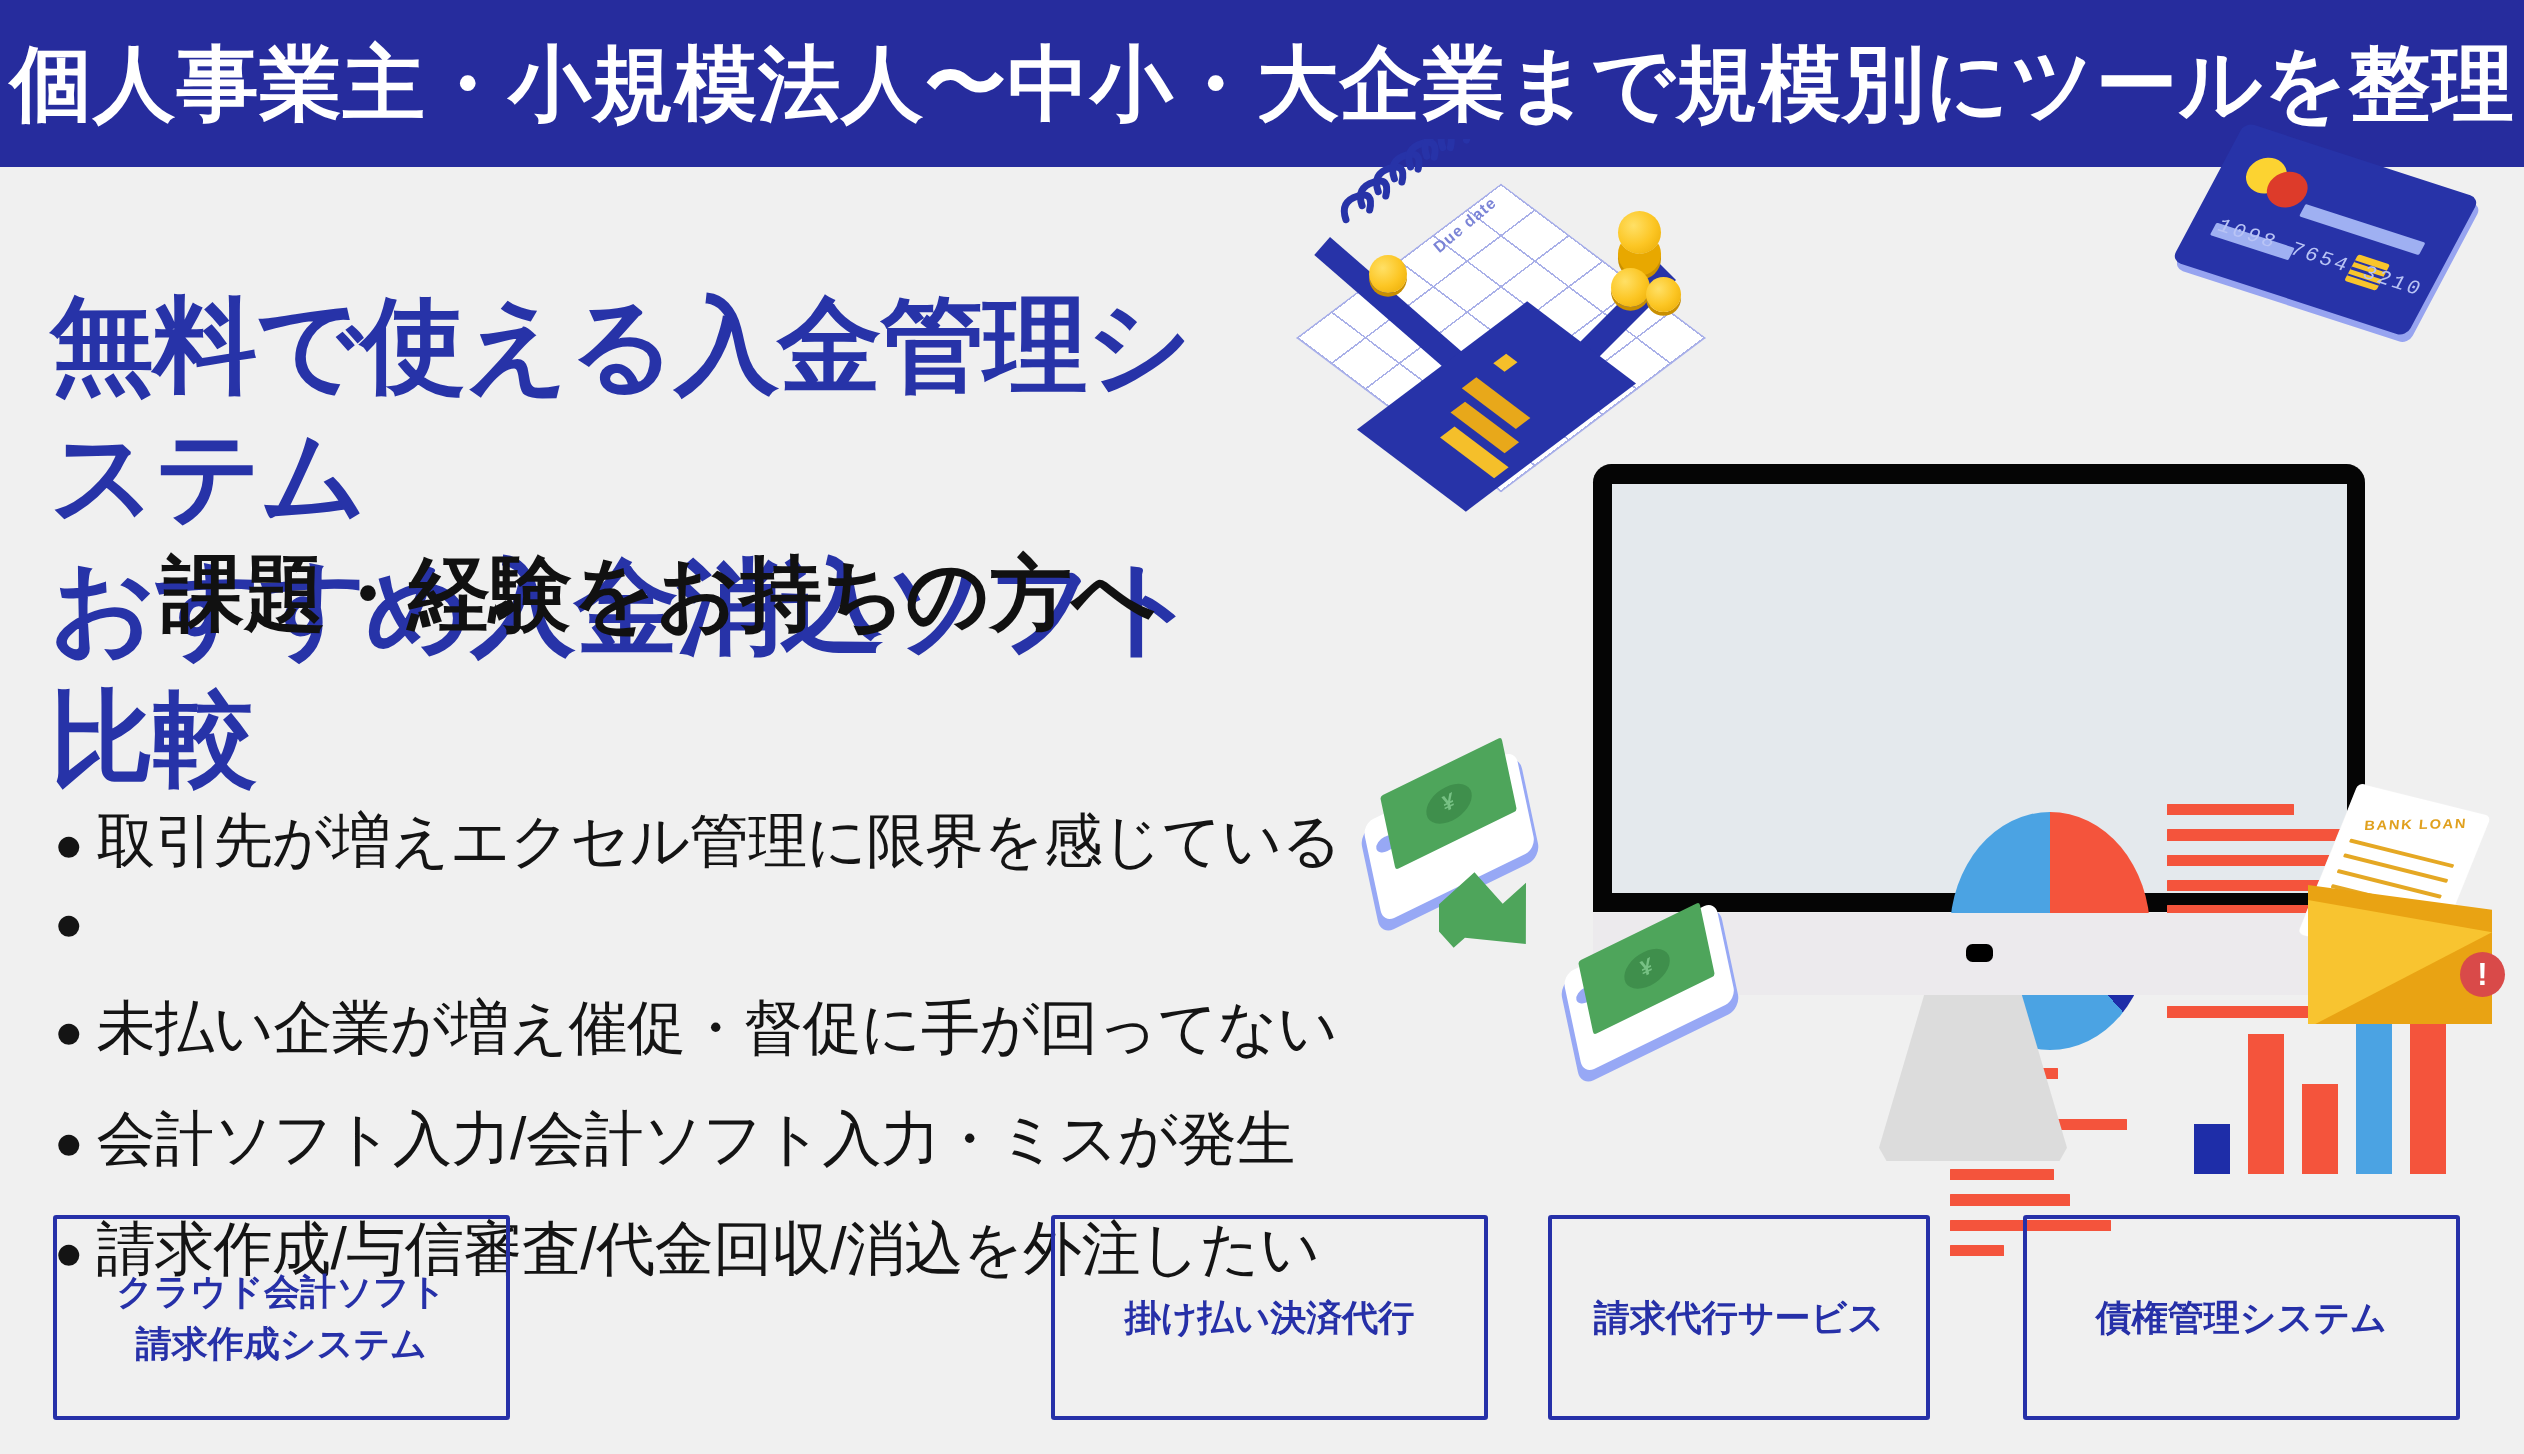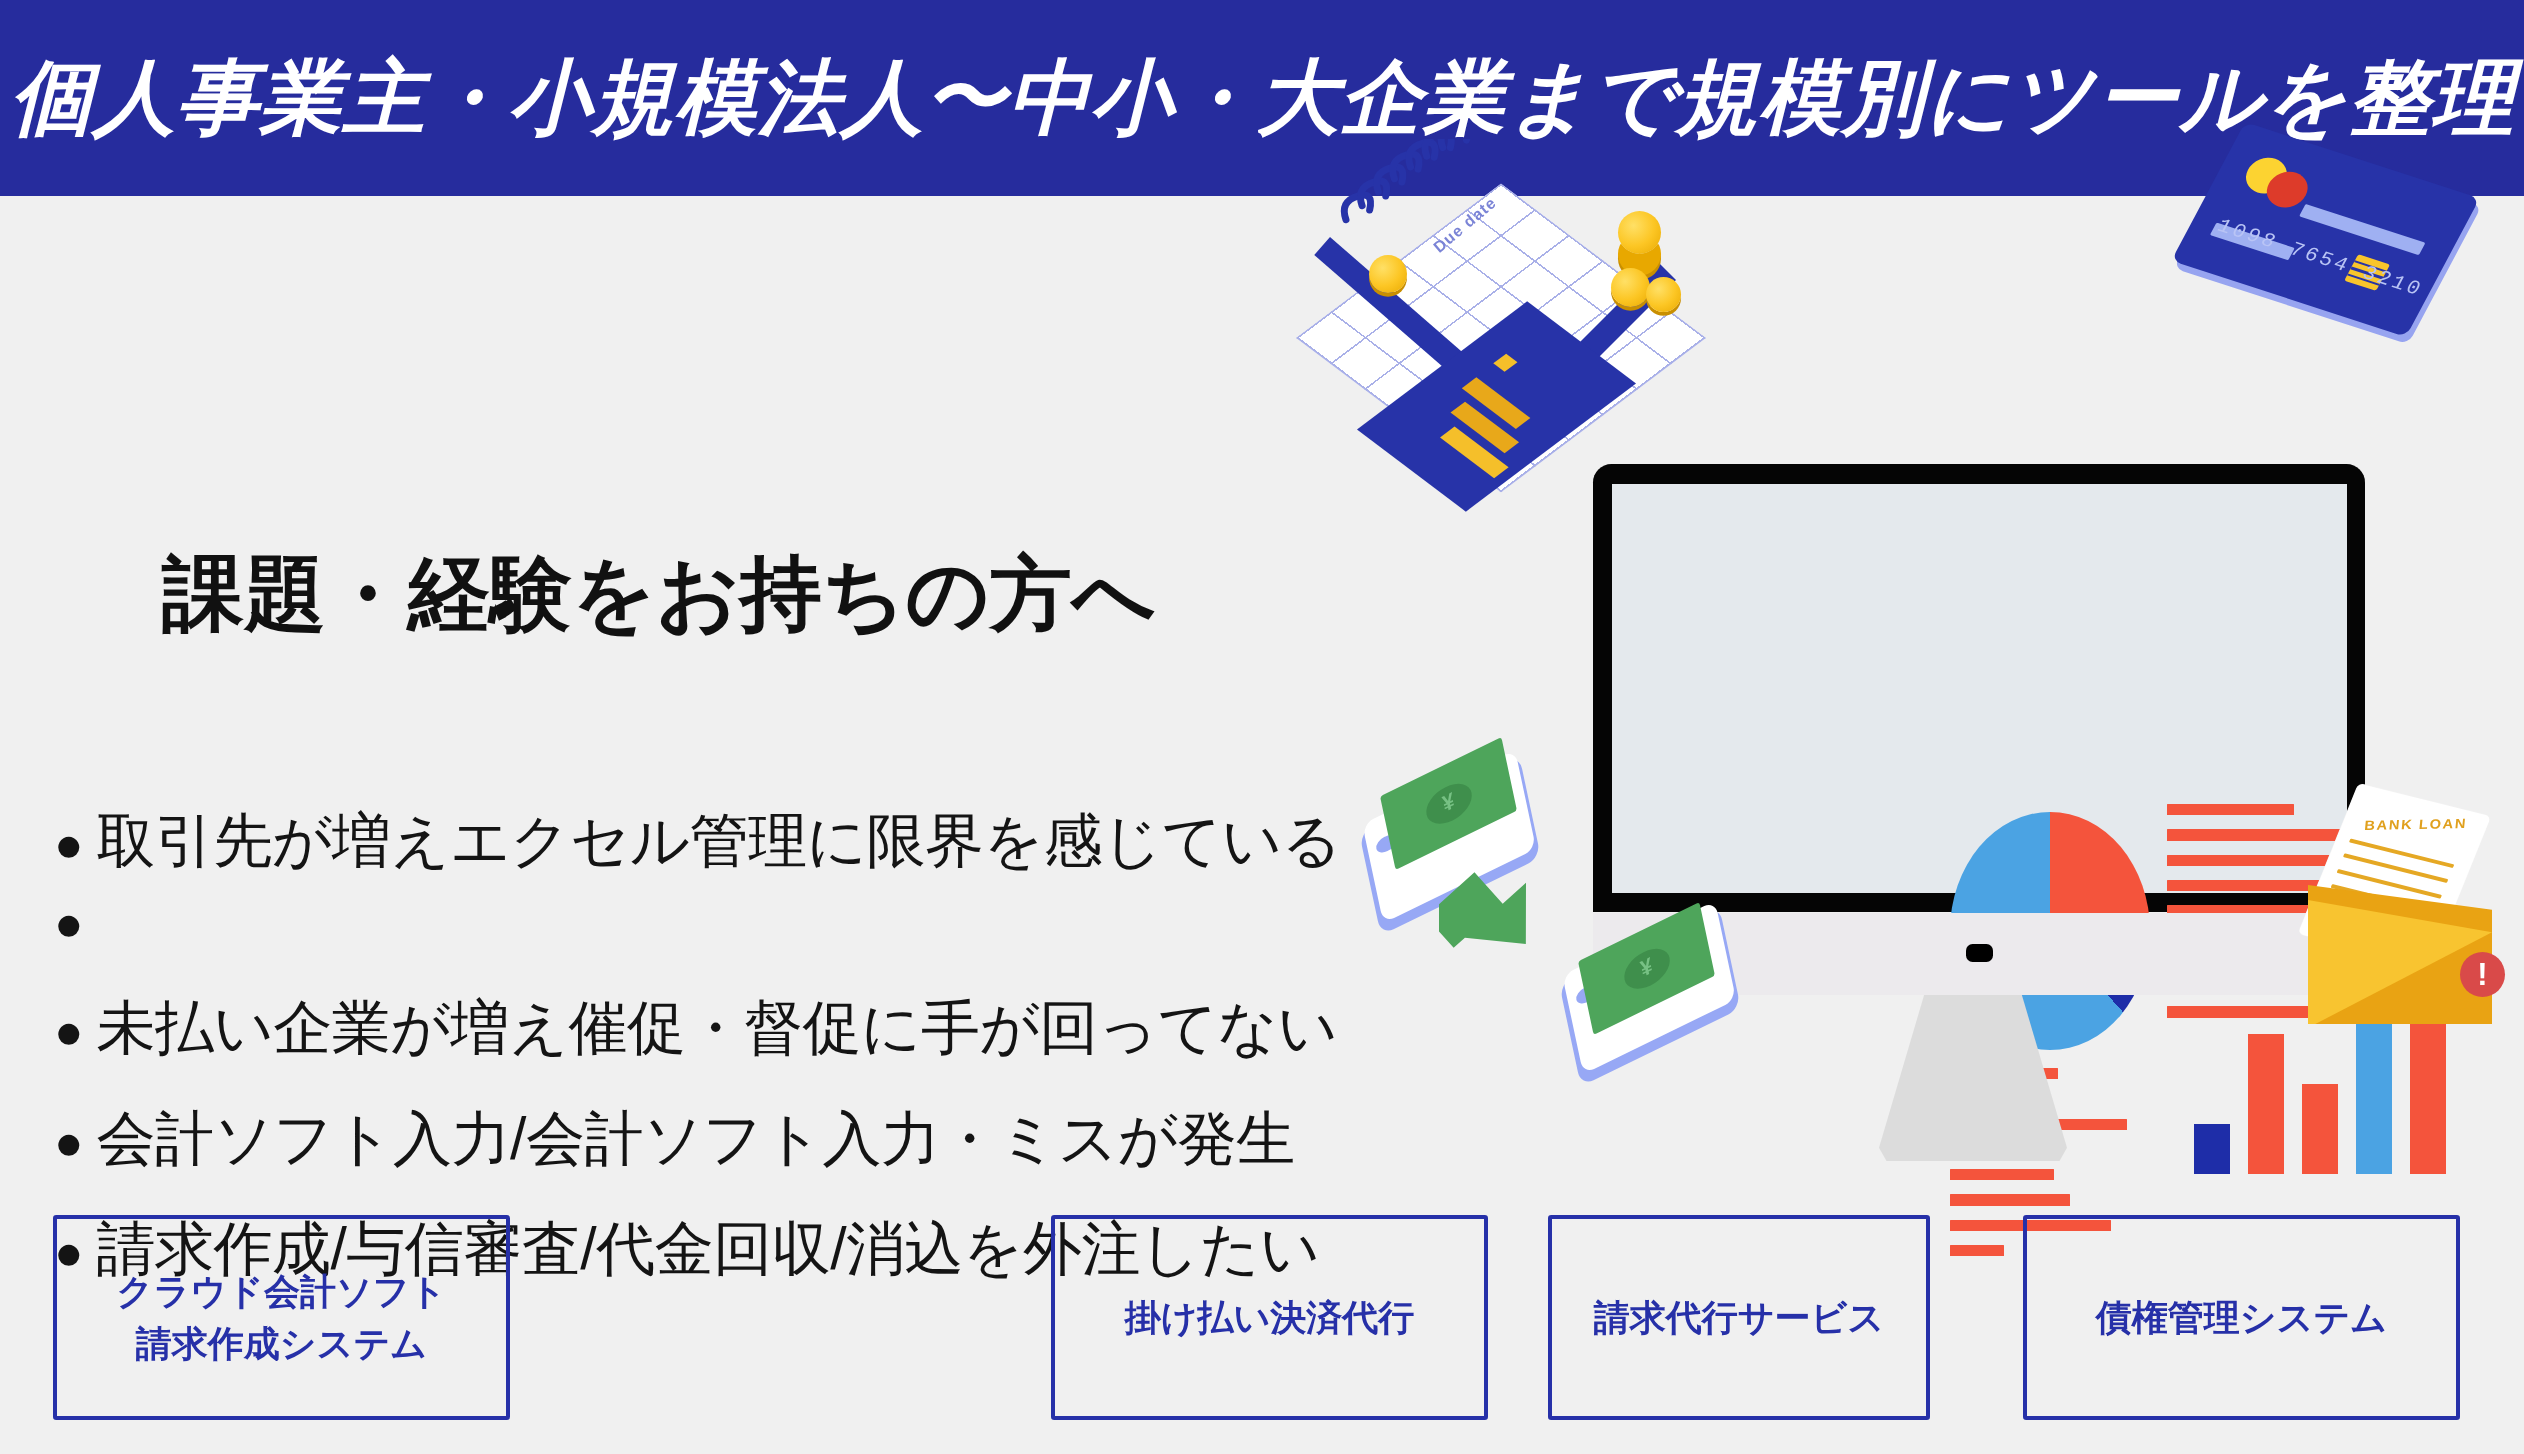--- a/index.html
+++ b/index.html
@@ -7,23 +7,23 @@
   html,body{ background:#ffffff; }
   body{
     width:2525px; height:1455px;
     font-family:"Liberation Sans","DejaVu Sans",sans-serif;
     background:#f0f0f0;
     overflow:hidden; position:relative;
   }
 
   
   .header-band{
-    position:absolute; left:0; top:0; width:2525px; height:196px;
+    position:absolute; left:0; top:0; width:2525px; height:167px;
     background:#262c9d;
-    display:flex; align-items:center; justify-content:center;font-style:italic;
+    display:flex; align-items:center; justify-content:center;
   }
   .header-band .htxt{
     color:#ffffff; font-size:82px; font-weight:bold;
     letter-spacing:1.1px; white-space:nowrap;
     text-align:center; line-height:1;
   }
 
   
   .left-col{
     position:absolute; left:0; top:172px; width:1296px; height:1026px;
@@ -264,20 +264,24 @@
 </style>
 </head>
 <body>
 
 <div class="header-band">
   <div class="htxt">個人事業主・小規模法人〜中小・大企業まで規模別にツールを整理</div>
 </div>
 
 <div class="left-col">
 
+  <div class="main-title">
+    <div>無料で使える入金管理システム</div>
+    <div>おすすめ入金消込ソフト比較</div>
+  </div>
 
   <div class="sub-title">
     <div>課題・経験をお持ちの方へ</div>
   </div>
 
   <ul class="bullets">
     <li>
       <span class="dot">●</span>
       <span class="btxt">取引先が増えエクセル管理に限界を感じている</span>
     </li>

